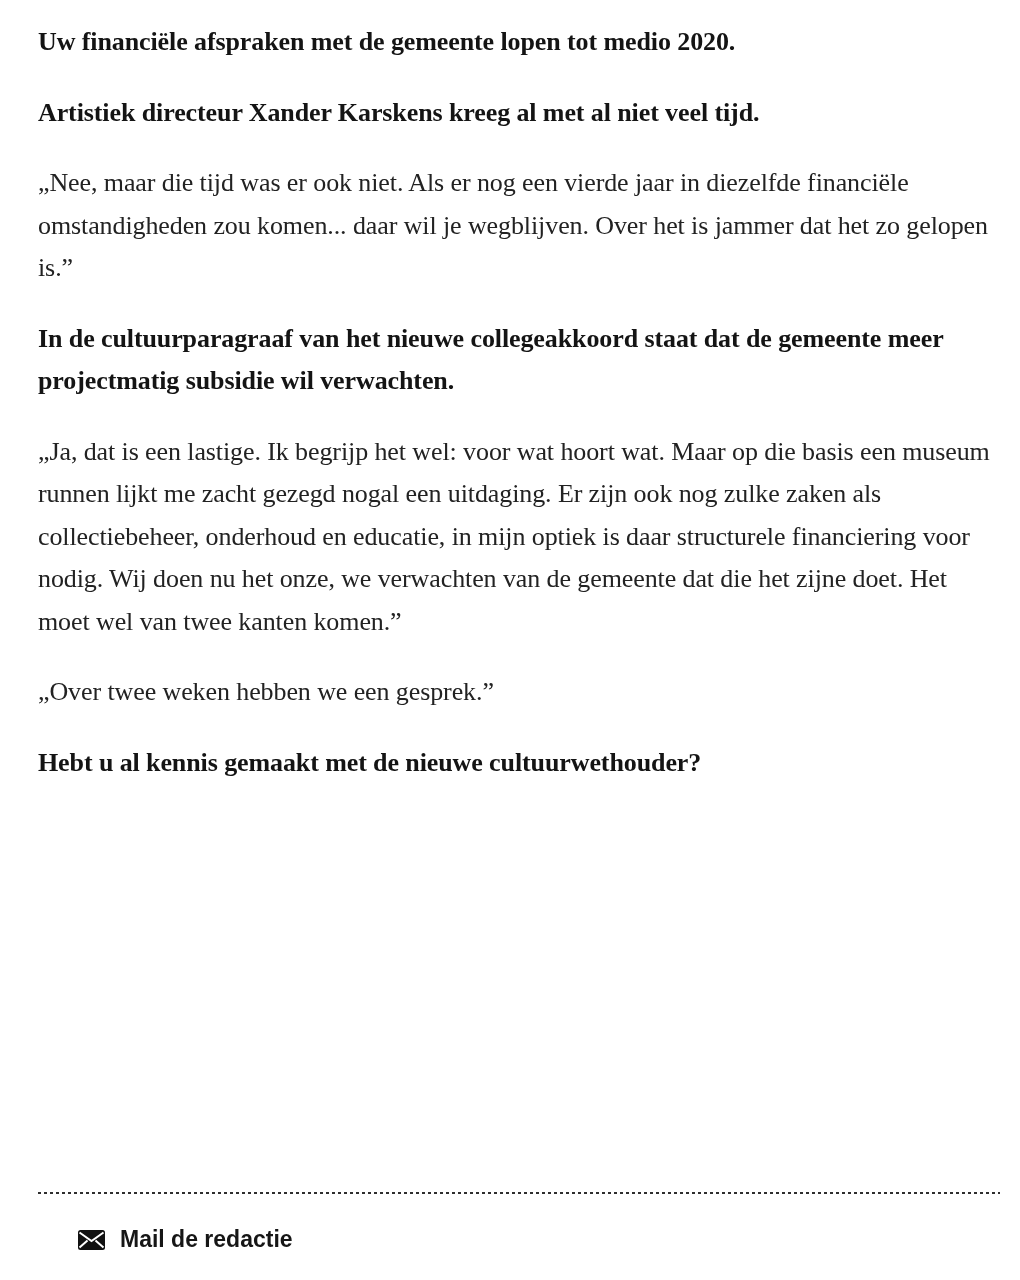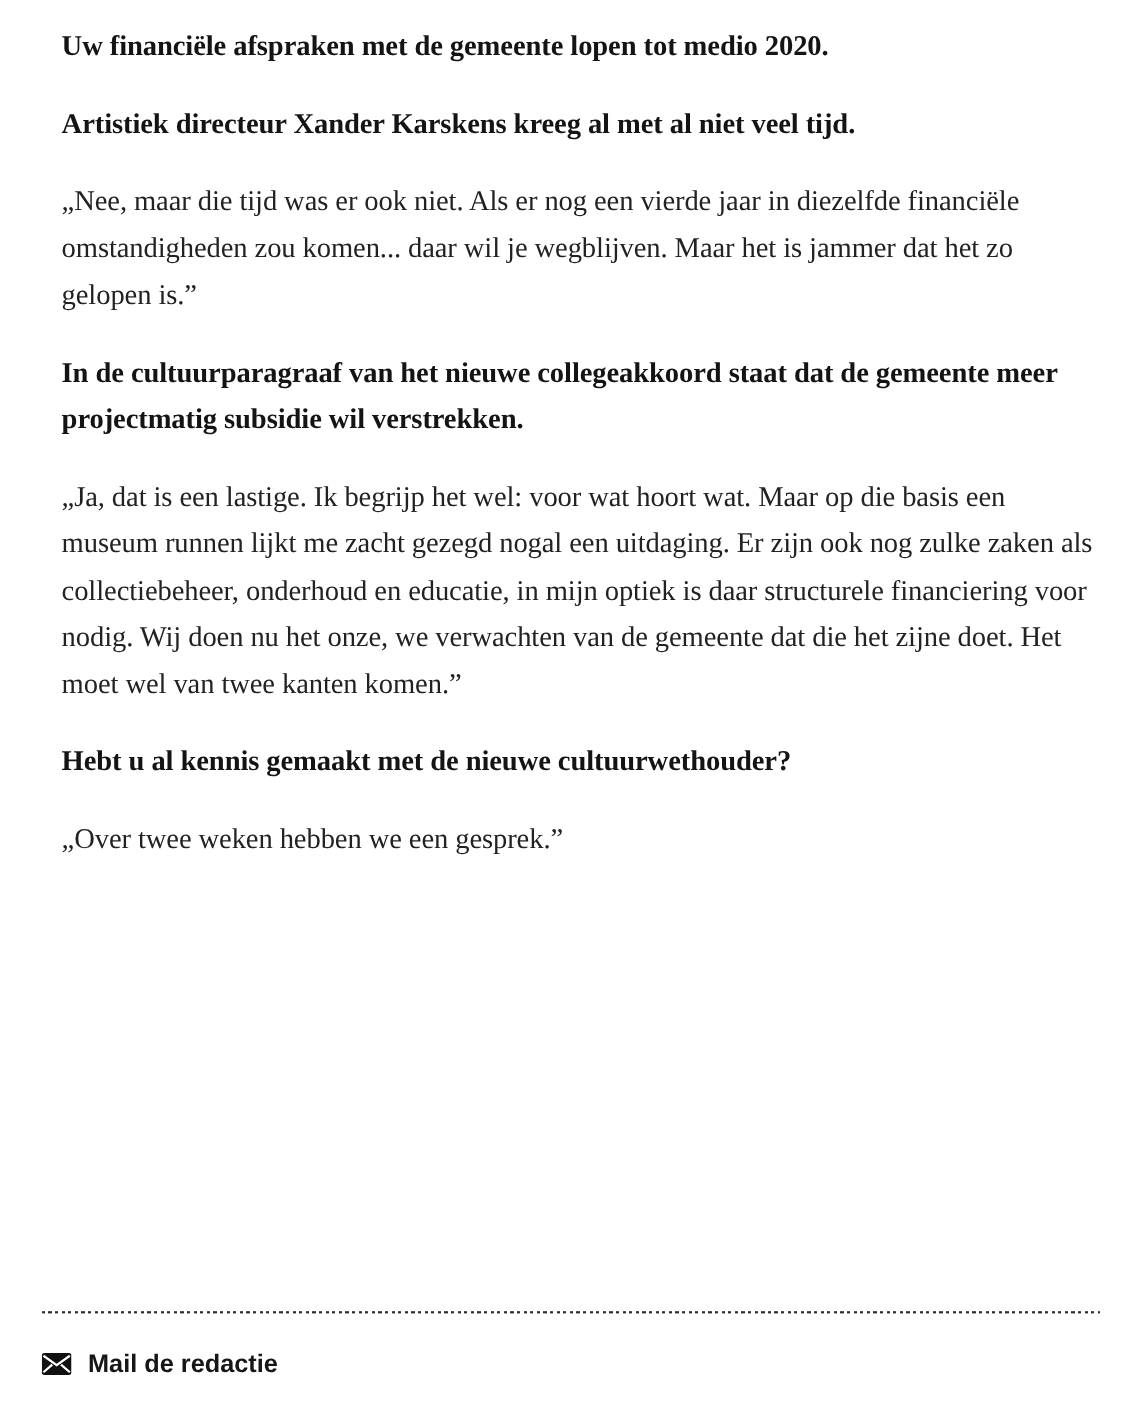--- a/index.html
+++ b/index.html
@@ -6,21 +6,21 @@
   html, body { margin: 0; padding: 0; }
   body {
     width: 1020px; height: 1280px;
     background: #ffffff;
     overflow: hidden;
     position: relative;
     font-family: "Liberation Serif", "DejaVu Serif", serif;
     color: #1f1f1f;
   }
   .article {
-    padding: 21px 20px 0 56px;
+    padding: 21px 20px 0 38px;
   }
   .block {
     font-size: 26px;
     line-height: 42.5px;
     margin: 0 0 28px 0;
     letter-spacing: -0.1px;
   }
   .question {
     font-weight: 700;
     color: #141414;
@@ -41,42 +41,43 @@
   }
   .actions {
     display: flex;
     align-items: center;
     gap: 32px;
     margin-top: 32px;
     font-family: "Liberation Sans", "DejaVu Sans", sans-serif;
     font-weight: 700;
     font-size: 23px;
     color: #161616;
+    margin-left: 40px;
   }
   .action {
     display: flex;
     align-items: center;
     gap: 15px;
     cursor: pointer;
     text-decoration: none;
     color: inherit;
   }
   .icon { display: inline-flex; align-items: center; }
 </style>
 </head>
 <body>
 
 <main class="article">
   <p class="block question">Uw financiële afspraken met de gemeente lopen tot medio 2020.</p>
   <p class="block question">Artistiek directeur Xander Karskens kreeg al met al niet veel tijd.</p>
-  <p class="block answer">„Nee, maar die tijd was er ook niet. Als er nog een vierde jaar in diezelfde financiële omstandigheden zou komen... daar wil je wegblijven. Maar het is jammer dat het zo gelopen is.”</p>
-  <p class="block question">In de cultuurparagraaf van het nieuwe collegeakkoord staat dat de gemeente meer projectmatig subsidie wil verstrekken.</p>
+  <p class="block answer">„Nee, maar die tijd was er ook niet. Als er nog een vierde jaar in diezelfde financiële omstandigheden zou komen... daar wil je wegblijven. Over het is jammer dat het zo gelopen is.”</p>
+  <p class="block question">In de cultuurparagraaf van het nieuwe collegeakkoord staat dat de gemeente meer projectmatig subsidie wil verwachten.</p>
   <p class="block answer">„Ja, dat is een lastige. Ik begrijp het wel: voor wat hoort wat. Maar op die basis een museum runnen lijkt me zacht gezegd nogal een uitdaging. Er zijn ook nog zulke zaken als collectiebeheer, onderhoud en educatie, in mijn optiek is daar structurele financiering voor nodig. Wij doen nu het onze, we verwachten van de gemeente dat die het zijne doet. Het moet wel van twee kanten komen.”</p>
+  <p class="block answer">„Over twee weken hebben we een gesprek.”</p>
   <p class="block question">Hebt u al kennis gemaakt met de nieuwe cultuurwethouder?</p>
-  <p class="block answer">„Over twee weken hebben we een gesprek.”</p>
 </main>
 
 <div class="bottom">
   <div class="divider"></div>
   <div class="actions">
     <a class="action">
       <span class="icon">
         <svg width="27" height="20" viewBox="0 0 27 20" xmlns="http://www.w3.org/2000/svg">
           <rect x="0" y="0" width="27" height="20" rx="2.5" fill="#111111"></rect>
           <path d="M1.5 2.5 L13.5 11 L25.5 2.5" stroke="#ffffff" stroke-width="2" fill="none"></path>

